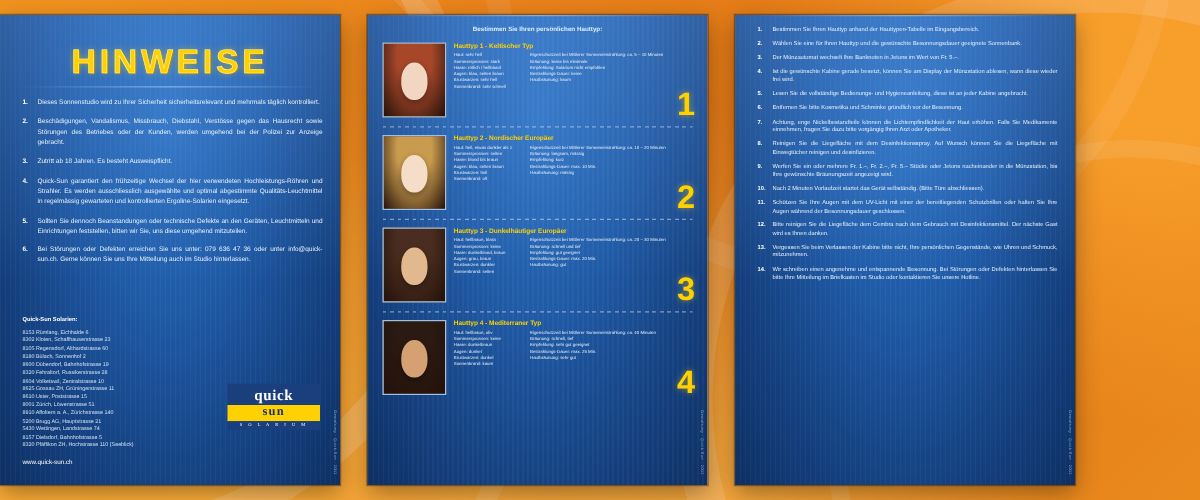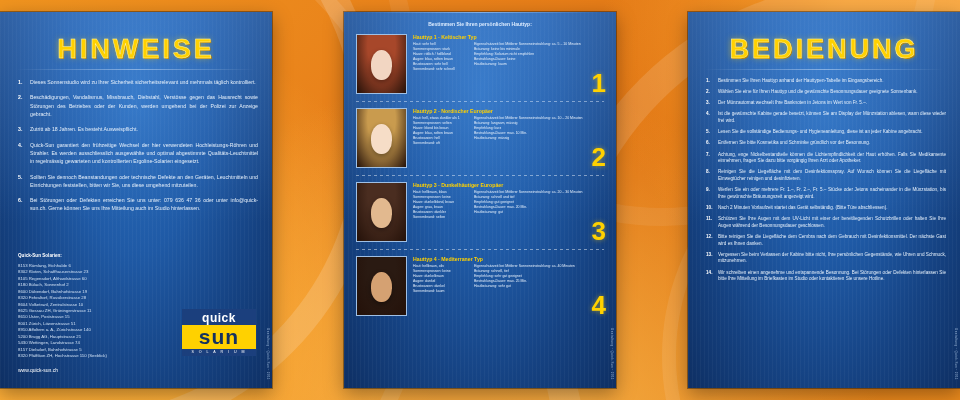--- a/index.html
+++ b/index.html
@@ -18,21 +18,21 @@
       linear-gradient(135deg,#f0941f 0%, #e8801a 35%, #e07514 60%, #ea8a1d 100%);
   }
   .swirl{position:absolute;border-radius:50%;border:solid rgba(255,255,255,.16);}
   .s1{left:-230px;top:-170px;width:560px;height:560px;border-width:26px;}
   .s2{left:-300px;top:-120px;width:700px;height:700px;border-width:16px;border-color:rgba(255,255,255,.10);}
   .s3{right:-260px;bottom:-260px;width:620px;height:620px;border-width:30px;border-color:rgba(255,255,255,.13);}
   .s4{right:-190px;bottom:-200px;width:460px;height:460px;border-width:14px;border-color:rgba(255,255,255,.09);}
   .s5{left:40%;top:-330px;width:520px;height:520px;border-width:18px;border-color:rgba(255,255,255,.07);}
 
   
-  .posters{position:absolute;inset:0;display:flex;justify-content:space-between;align-items:center;}
+  .posters{position:absolute;inset:0;display:flex;justify-content:flex-start;align-items:center;gap:22px;}
   .poster{
     position:relative;width:272px;height:376px;
     background:
       repeating-linear-gradient(90deg, rgba(255,255,255,.035) 0 1px, rgba(255,255,255,0) 1px 4px),
       radial-gradient(ellipse at 50% 22%, #2b6fbf 0%, #1f5aa6 38%, #154282 70%, #0e2f63 100%);
     box-shadow:0 0 0 1px rgba(0,0,0,.35), 0 6px 18px rgba(0,0,0,.35);
     overflow:hidden;
     color:#dce9f8;
   }
   .poster:before{
@@ -59,23 +59,23 @@
     content:counter(li) ".";position:absolute;left:-12px;color:#ffffff;font-weight:bold;
   }
   .p1 ol.numlist li{font-size:5.2px;line-height:1.6;margin-bottom:7px;}
 
   
   .footer{position:absolute;left:18px;bottom:14px;right:14px;font-size:4.3px;line-height:1.5;color:#cfe0f4;}
   .footer .head{font-weight:bold;color:#ffffff;margin-bottom:3px;font-size:4.6px;}
   .footer .web{margin-top:7px;font-size:5px;color:#ffffff;}
 
   
-  .logo{position:absolute;right:16px;bottom:32px;width:74px;text-align:center;}
+  .logo{position:absolute;right:16px;bottom:44px;width:74px;text-align:center;font-family:Liberation Serif, serif;}
   .logo .q{display:block;background:#1b3f7d;color:#fff;font-size:12px;font-weight:bold;letter-spacing:.5px;padding:2px 0 0;}
-  .logo .s{display:block;background:#ffd100;color:#14315f;font-size:21px;font-weight:bold;letter-spacing:1px;line-height:1;padding:1px 0 2px;}
+  .logo .s{display:block;background:#ffd100;color:#14315f;font-size:10px;font-weight:bold;letter-spacing:1px;line-height:1;padding:1px 0 2px;}
   .logo .sol{display:block;background:#1b3f7d;color:#fff;font-size:3.6px;letter-spacing:2px;padding:1px 0 2px;}
 
   
   .vcredit{position:absolute;right:2px;bottom:8px;writing-mode:vertical-rl;font-size:3px;color:#9bb6d8;letter-spacing:.4px;}
 
   
   .subhead{text-align:center;font-size:5px;font-weight:bold;color:#ffffff;margin:2px 0 7px;}
   .type{display:flex;gap:6px;padding:0 12px 0 12px;margin-bottom:7px;position:relative;}
   .thumb{width:49px;height:58px;flex:none;border:1px solid #9fc0e6;overflow:hidden;position:relative;background:#6b4b3a;}
   .thumb i{position:absolute;inset:0;display:block;}
@@ -261,21 +261,20 @@
               </div>
             </div>
           </div>
           <div class="bignum">4</div>
         </div>
       </div>
     <div class="vcredit">Gestaltung · Quick-Sun · 2011</div>
   </div>
 
   <div class="poster p3">
-    <div class="ptitle">BEDIENUNG</div>
     <div class="rule"></div>
     <ol class="numlist" id="list3">
         <li>Bestimmen Sie Ihren Hauttyp anhand der Hauttypen-Tabelle im Eingangsbereich.</li>
         <li>Wählen Sie eine für Ihren Hauttyp und die gewünschte Besonnungsdauer geeignete Sonnenbank.</li>
         <li>Der Münzautomat wechselt Ihre Banknoten in Jetons im Wert von Fr. 5.–.</li>
         <li>Ist die gewünschte Kabine gerade besetzt, können Sie am Display der Münzstation ablesen, wann diese wieder frei wird.</li>
         <li>Lesen Sie die vollständige Bedienungs- und Hygieneanleitung, diese ist an jeder Kabine angebracht.</li>
         <li>Entfernen Sie bitte Kosmetika und Schminke gründlich vor der Besonnung.</li>
         <li>Achtung, enge Nickelbestandteile können die Lichtempfindlichkeit der Haut erhöhen. Falls Sie Medikamente einnehmen, fragen Sie dazu bitte vorgängig Ihren Arzt oder Apotheker.</li>
         <li>Reinigen Sie die Liegefläche mit dem Desinfektionsspray. Auf Wunsch können Sie die Liegefläche mit Einwegtücher reinigen und desinfizieren.</li>

